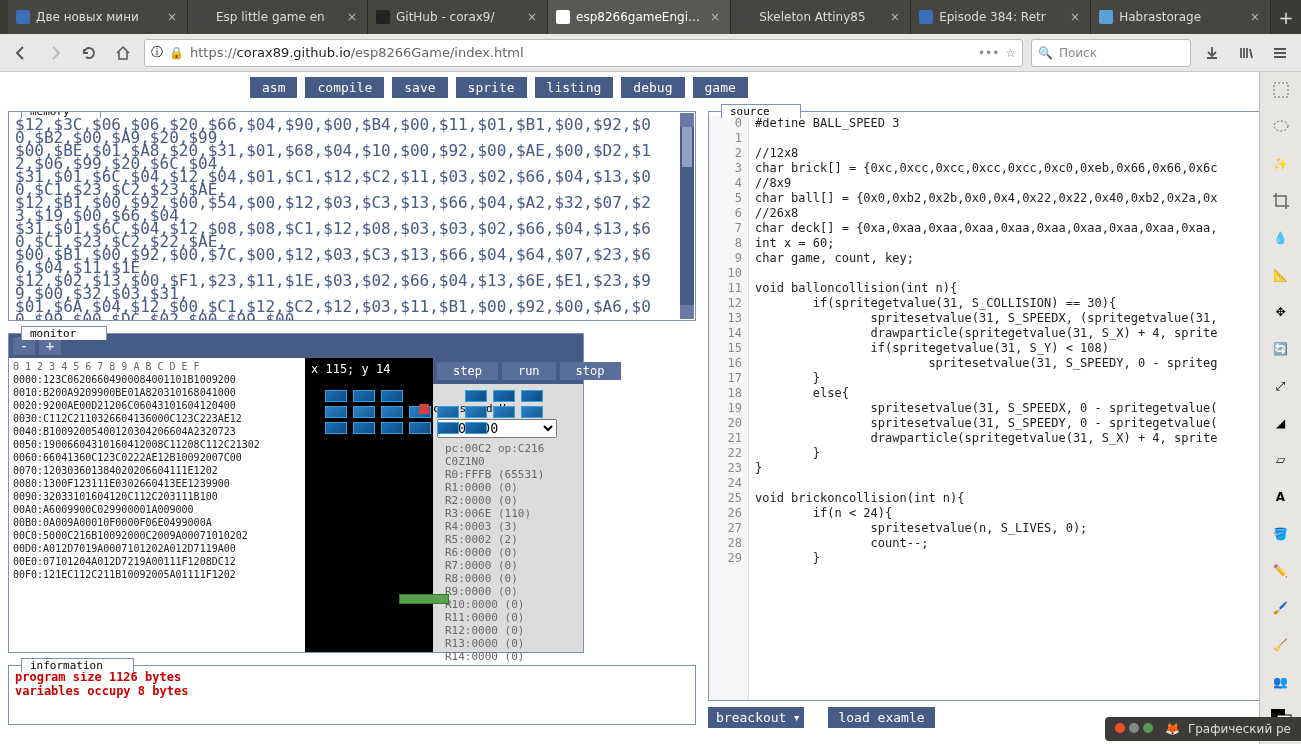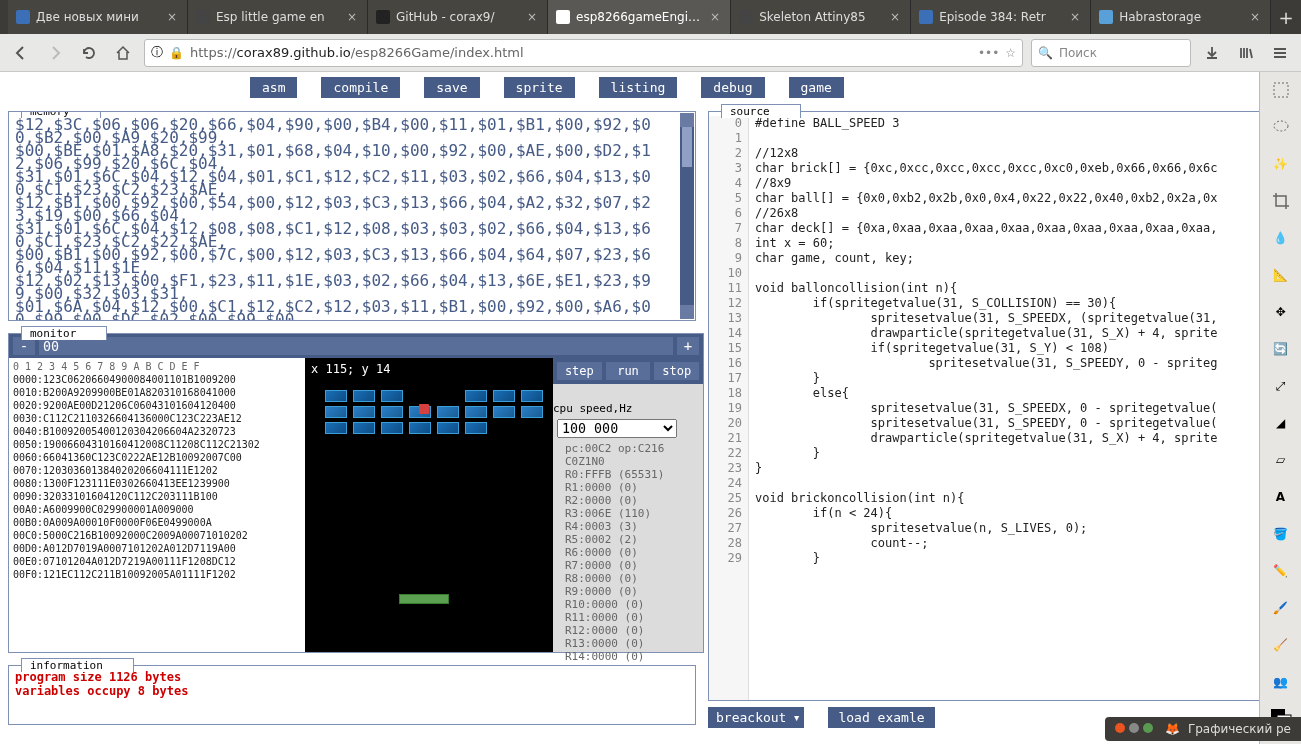--- a/index.html
+++ b/index.html
@@ -15,46 +15,46 @@
 .navbar { height:38px; background:#e8e8e6; display:flex; align-items:center; padding:0 8px; gap:8px; border-bottom:1px solid #c8c8c8; }
 .nav-btn { width:26px; height:26px; display:flex; align-items:center; justify-content:center; color:#555; cursor:pointer; border-radius:3px; }
 .urlbar { flex:1; display:flex; align-items:center; background:#fff; border:1px solid #bbb; border-radius:3px; height:28px; padding:0 6px; gap:6px; }
 .url-text { flex:1; color:#666; font-size:13px; }
 .url-text .host { color:#222; }
 .lock { color:#4caf50; }
 .searchbox { width:160px; height:28px; background:#fff; border:1px solid #bbb; border-radius:3px; display:flex; align-items:center; padding:0 6px; gap:6px; color:#888; }
 .content { position:absolute; top:72px; left:0; right:42px; bottom:0; background:#fff; }
 .side-tools { position:absolute; top:72px; right:0; width:42px; bottom:0; background:#e8e6e2; border-left:1px solid #bbb; display:flex; flex-direction:column; align-items:center; padding-top:6px; gap:13px; }
 .tool { width:24px; height:24px; display:flex; align-items:center; justify-content:center; }
-.toolbar { display:flex; gap:24px; padding:5px 0 5px 250px; background:#fff; }
+.toolbar { display:flex; gap:8px; padding:5px 0 5px 250px; background:#fff; }
 .tbtn { background:#465b86; color:#fff; border:none; padding:3px 12px; font-family:monospace; font-size:13px; cursor:pointer; }
 .page { position:relative; }
 .panel { position:absolute; background:#fff; border:1px solid #7e90b5; font-family:monospace; font-size:11px; }
 .panel-title { position:absolute; top:-8px; left:12px; background:#fff; border:1px solid #7e90b5; border-bottom:none; padding:0 30px 0 8px; font-family:monospace; font-size:11px; }
 .memory { left:8px; top:8px; width:688px; height:210px; padding:6px; overflow:hidden; }
 .memory-txt { color:#465b86; line-height:13px; font-size:16px; white-space:pre-wrap; word-break:break-all; }
 .scrollbar { position:absolute; right:1px; top:1px; bottom:1px; width:14px; background:#465b86; }
 .sc-btn { height:14px; background:#6a7ba3; }
 .sc-thumb { position:absolute; top:14px; left:2px; right:2px; height:40px; background:#8fa0c4; }
-.monitor { left:8px; top:230px; width:696px; height:320px; }
+.monitor { left:8px; top:230px; width:576px; height:320px; }
 .mon-top { display:flex; align-items:center; background:#465b86; height:24px; padding:0 4px; gap:4px; }
 .mon-pm { width:22px; height:18px; background:#5a6e9a; color:#fff; text-align:center; line-height:18px; cursor:pointer; font-size:14px; }
 .mon-input { flex:1; height:18px; background:#5a6e9a; color:#fff; border:none; padding:0 4px; font-family:monospace; }
 .mon-body { display:flex; height:294px; }
 .hex-col { width:296px; overflow:hidden; color:#222; font-size:10px; line-height:13px; padding:2px 4px; }
 .hex-hdr { color:#666; font-size:10px; }
 .canvas-col { flex:1; background:#000; color:#fff; position:relative; padding:4px 6px; font-size:12px; }
 .bricks { position:absolute; top:32px; left:20px; display:grid; grid-template-columns:repeat(8,24px); gap:4px; }
 .brick { width:22px; height:12px; background:linear-gradient(135deg,#1a6fb8,#0e4d84); border:1px solid #3a9fd8; }
 .brick.r2 { background:linear-gradient(135deg,#2a7fc8,#1a5d94); }
 .ball { position:absolute; top:46px; left:114px; width:10px; height:10px; background:#d84040; border-radius:1px; }
 .paddle { position:absolute; bottom:48px; left:94px; width:50px; height:10px; background:#5aa050; border:1px solid #3a7a30; }
 .ctrl-col { width:150px; background:#dcdcdc; font-size:11px; color:#333; }
 .ctrl-btns { display:flex; gap:4px; padding:4px; background:#465b86; }
-.cbtn { flex:1; background:#5a6e9a; color:#fff; text-align:center; padding:2px 0; cursor:pointer; font-family:monospace; font-size:12px; }
+.cbtn { flex:1; background:#5a6e9a; color:#fff; text-align:center; padding:2px 16px; cursor:pointer; font-family:monospace; font-size:12px; }
 .cpu-lbl { padding:2px 0; color:#000;margin-top:16px; }
 .cpu-sel { margin:2px 4px; width:120px; font-family:monospace; }
 .regs { padding:2px 12px; line-height:13px; color:#666; font-size:11px; }
 .source { left:708px; top:8px; width:612px; height:590px; padding-top:4px; }
 .src-body { display:flex; height:100%; overflow:hidden; font-size:12px; line-height:15px; }
 .gutter { width:40px; text-align:right; color:#888; padding-right:6px; background:#f6f6f6; border-right:1px solid #ddd; }
 .code { flex:1; padding-left:6px; color:#222; white-space:pre; overflow:hidden; }
 .src-bottom { position:absolute; left:708px; top:604px; display:flex; gap:24px; }
 .dd { background:#465b86; color:#fff; padding:3px 18px 3px 8px; font-family:monospace; font-size:13px; position:relative; cursor:pointer; }
 .dd:after { content:"▾"; position:absolute; right:4px; }
@@ -186,21 +186,20 @@
             <div class="sc-btn"></div>
             <div class="sc-thumb"></div>
             <div class="sc-btn" style="position:absolute;bottom:0;width:100%"></div>
           </div>
       </div>
 
       <div class="panel monitor">
         <div class="panel-title">monitor</div>
         <div class="mon-top">
           <div class="mon-pm">-</div>
-          <input class="mon-input" value="00" style="">
           <div class="mon-pm">+</div>
         </div>
         <div class="mon-body">
           <div class="hex-col">
             <div class="hex-hdr">0 1 2 3 4 5 6 7 8 9 A B C D E F</div>
             <div style="white-space:pre">0000:123C06206604900084001101B1009200
 0010:B200A9209900BE01A820310168041000
 0020:9200AE00D21206C06043101604120400
 0030:C112C2110326604136000C123C223AE12
 0040:B10092005400120304206604A2320723

